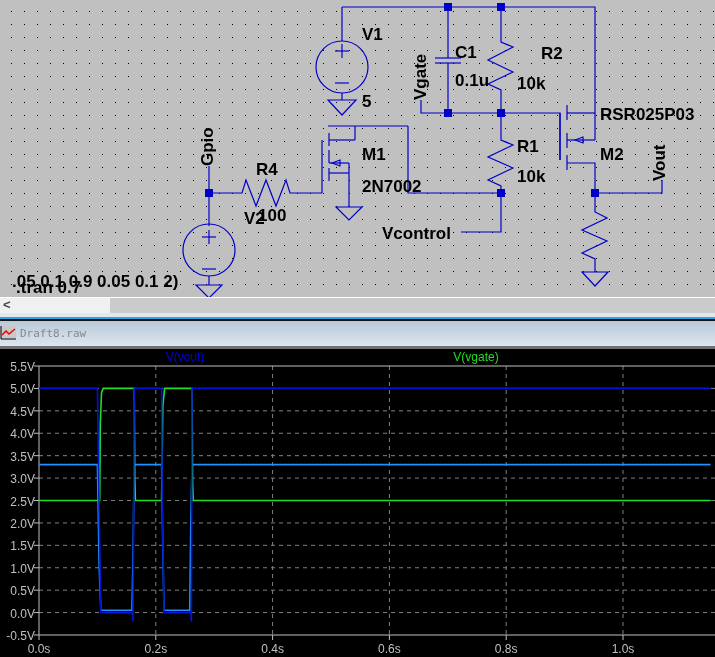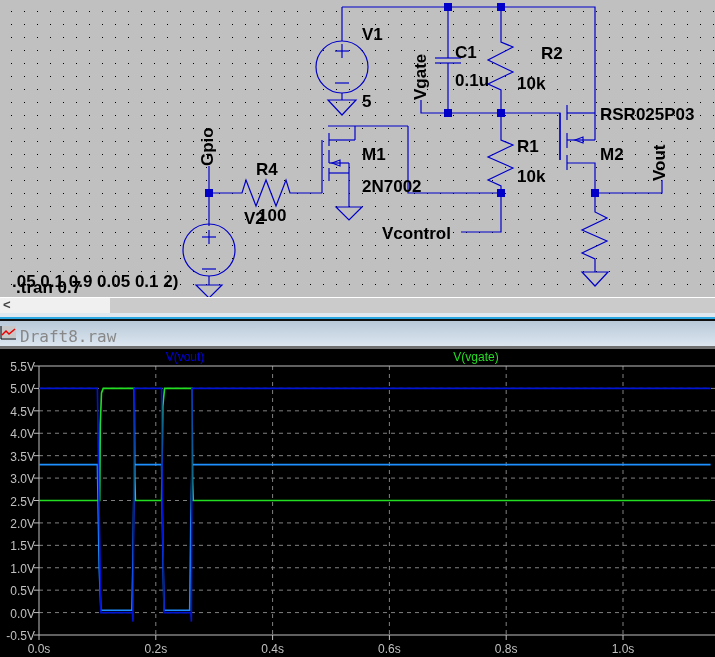--- a/index.html
+++ b/index.html
@@ -9,21 +9,21 @@
     background-size: 13px 13px; background-position: 5px 5px; text-decoration: underline; }
   #schematic svg { position:absolute; left:0; top:0; }
   .lbl { position:absolute; font-weight:bold; font-size:17px; color:#000; white-space:nowrap; line-height:1; }
   .vlbl { transform: rotate(-90deg); transform-origin: left top; }
   #hscroll { position:absolute; left:0; top:297px; width:715px; height:15px; background:#cbcbcb; border-top:1px solid #fff; }
   #hscroll .thumb { position:absolute; left:0; top:0; width:110px; height:15px; background:#f0f0f0; }
   #hscroll .arrow { position:absolute; left:3px; top:-1px; font-size:13px; color:#444; font-weight:bold; }
   #sep { position:absolute; left:0; top:313px; width:715px; height:4px; background:#dfe8ef; border-bottom:2px solid #2aa6e0; }
   #sep2 { position:absolute; left:0; top:319px; width:715px; height:2px; background:#111; }
   #plottitle { position:absolute; left:0; top:321px; width:715px; height:25px; background:linear-gradient(#b9c9d8,#dbe6f0); border-bottom:3px solid #707070; }
-  #plottitle .ttl { position:absolute; left:20px; top:6px; font-family:"DejaVu Sans Mono", monospace; font-size:16px; color:#888; }
+  #plottitle .ttl { position:absolute; left:20px; top:6px; font-family:"DejaVu Sans Mono", monospace; font-size:11px; color:#888; }
   #plottitle .icon { position:absolute; left:0; top:5px; width:16px; height:14px; }
   #plot { position:absolute; left:0; top:349px; width:715px; height:364px; background:#000; }
   #plot svg { position:absolute; left:0; top:0; }
 </style>
 </head>
 <body>
 
 <div id="schematic">
   <svg width="715" height="297">
     <g stroke="#0000c8" stroke-width="1.2" fill="none">

